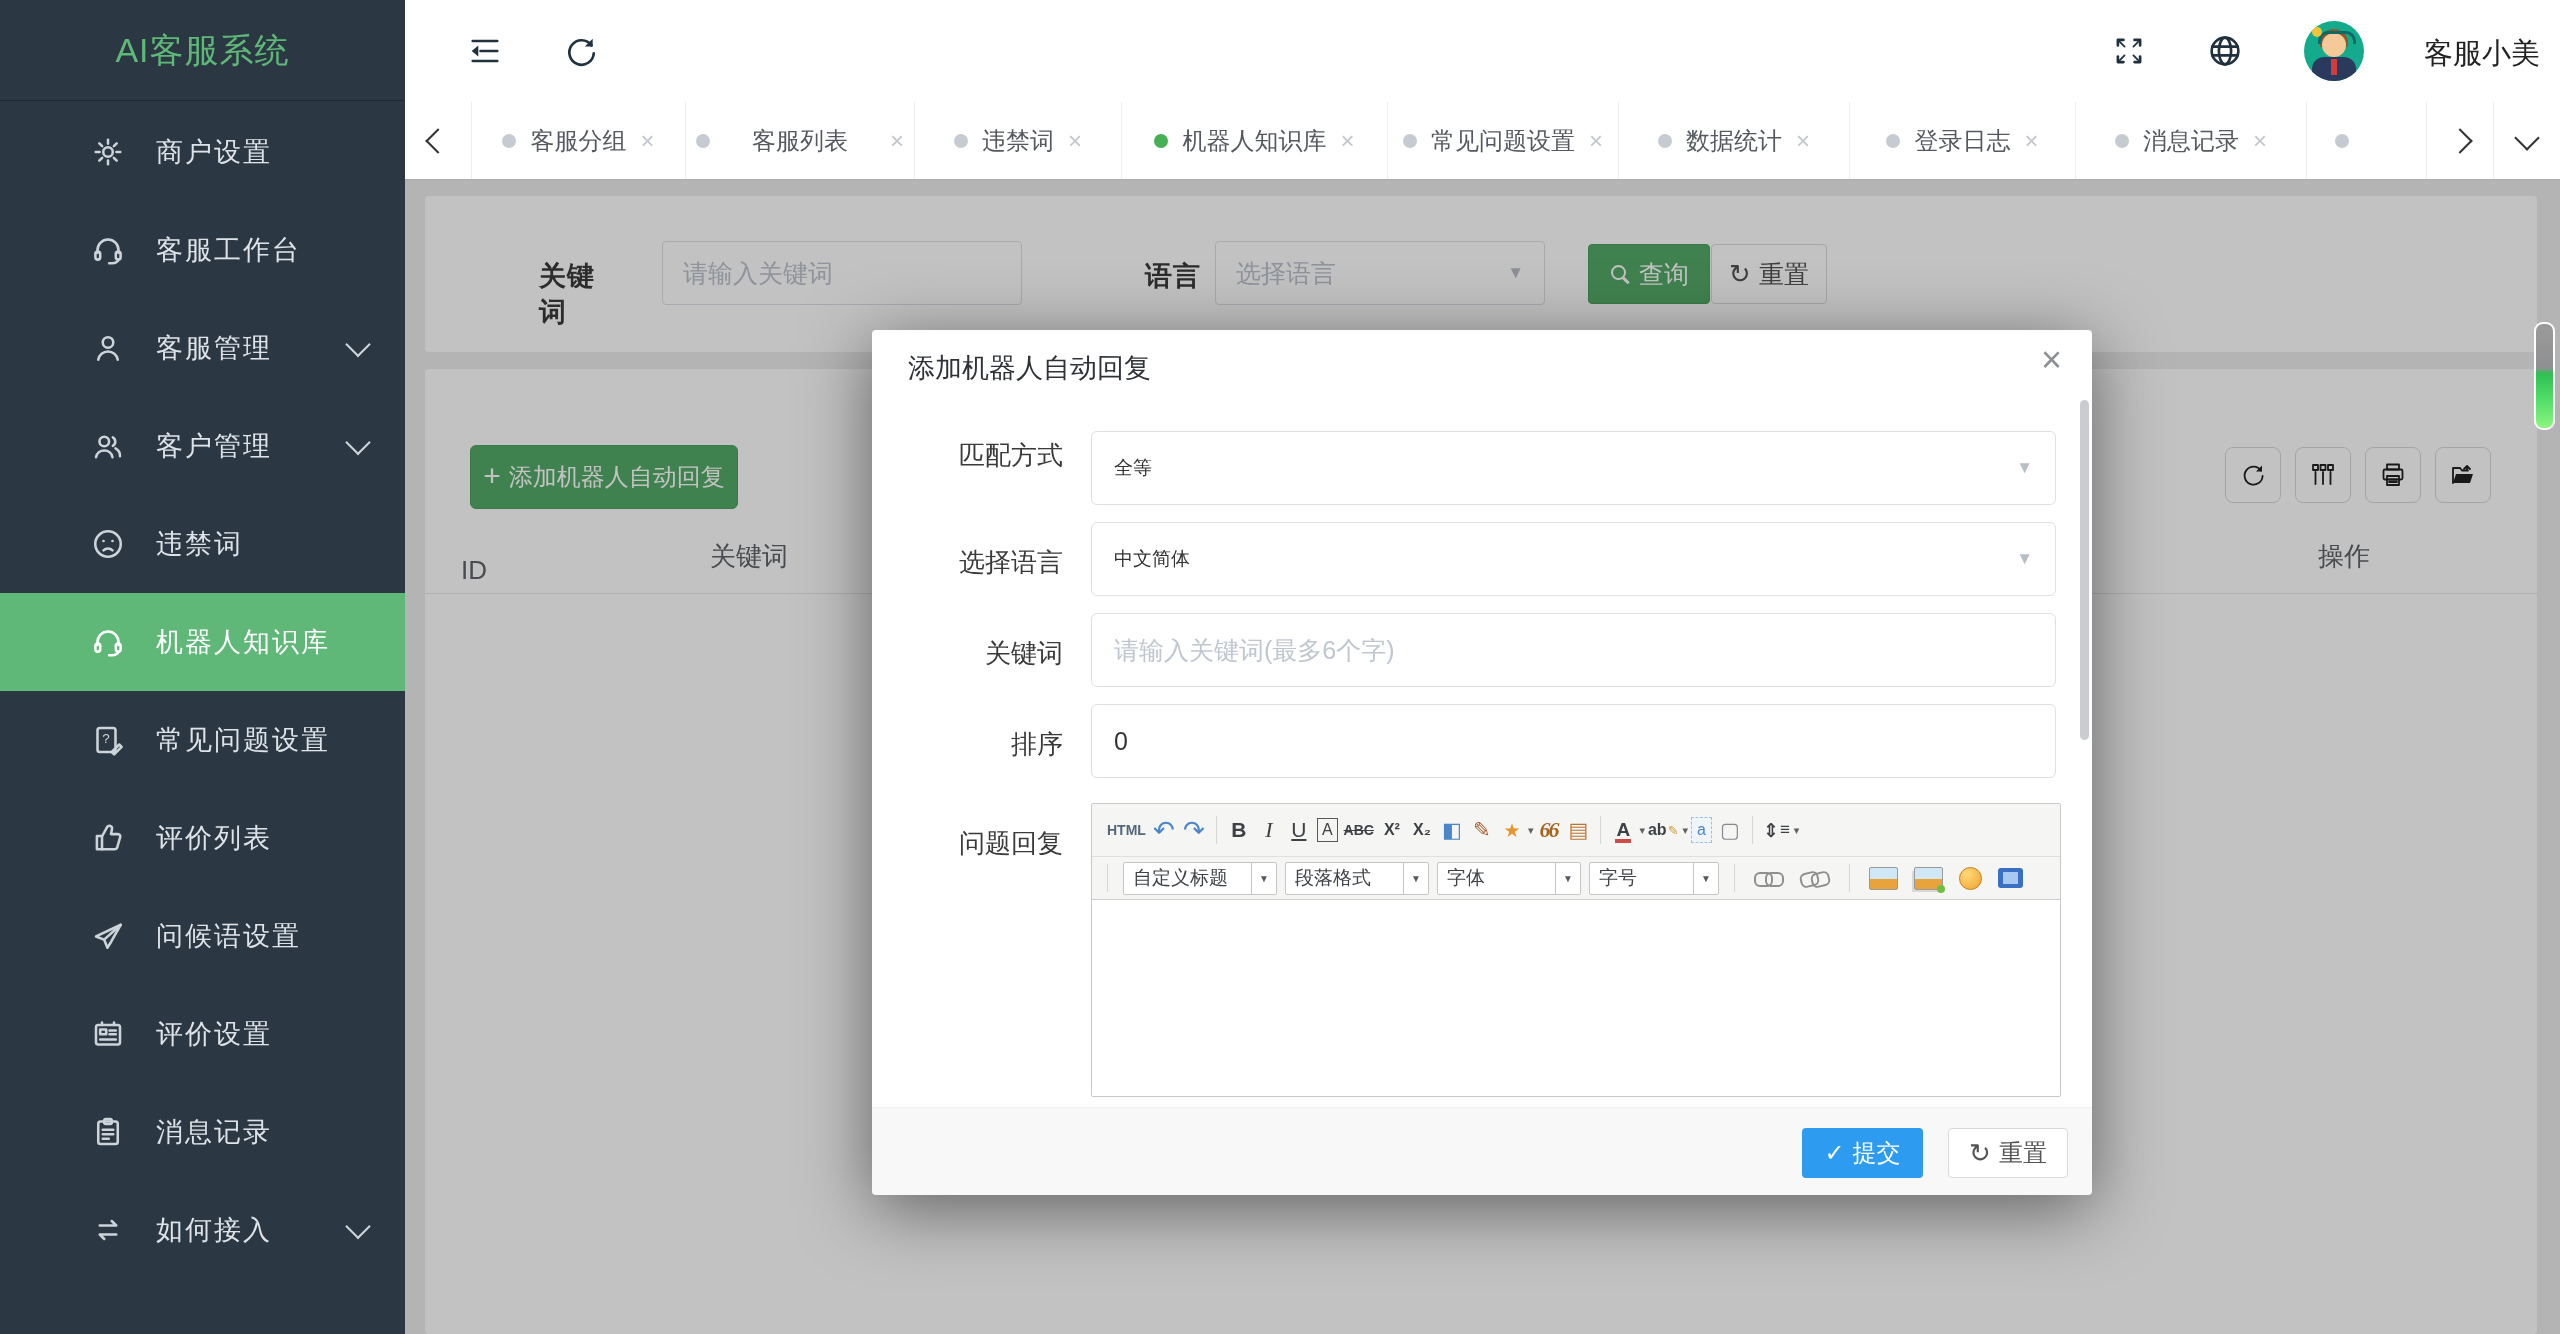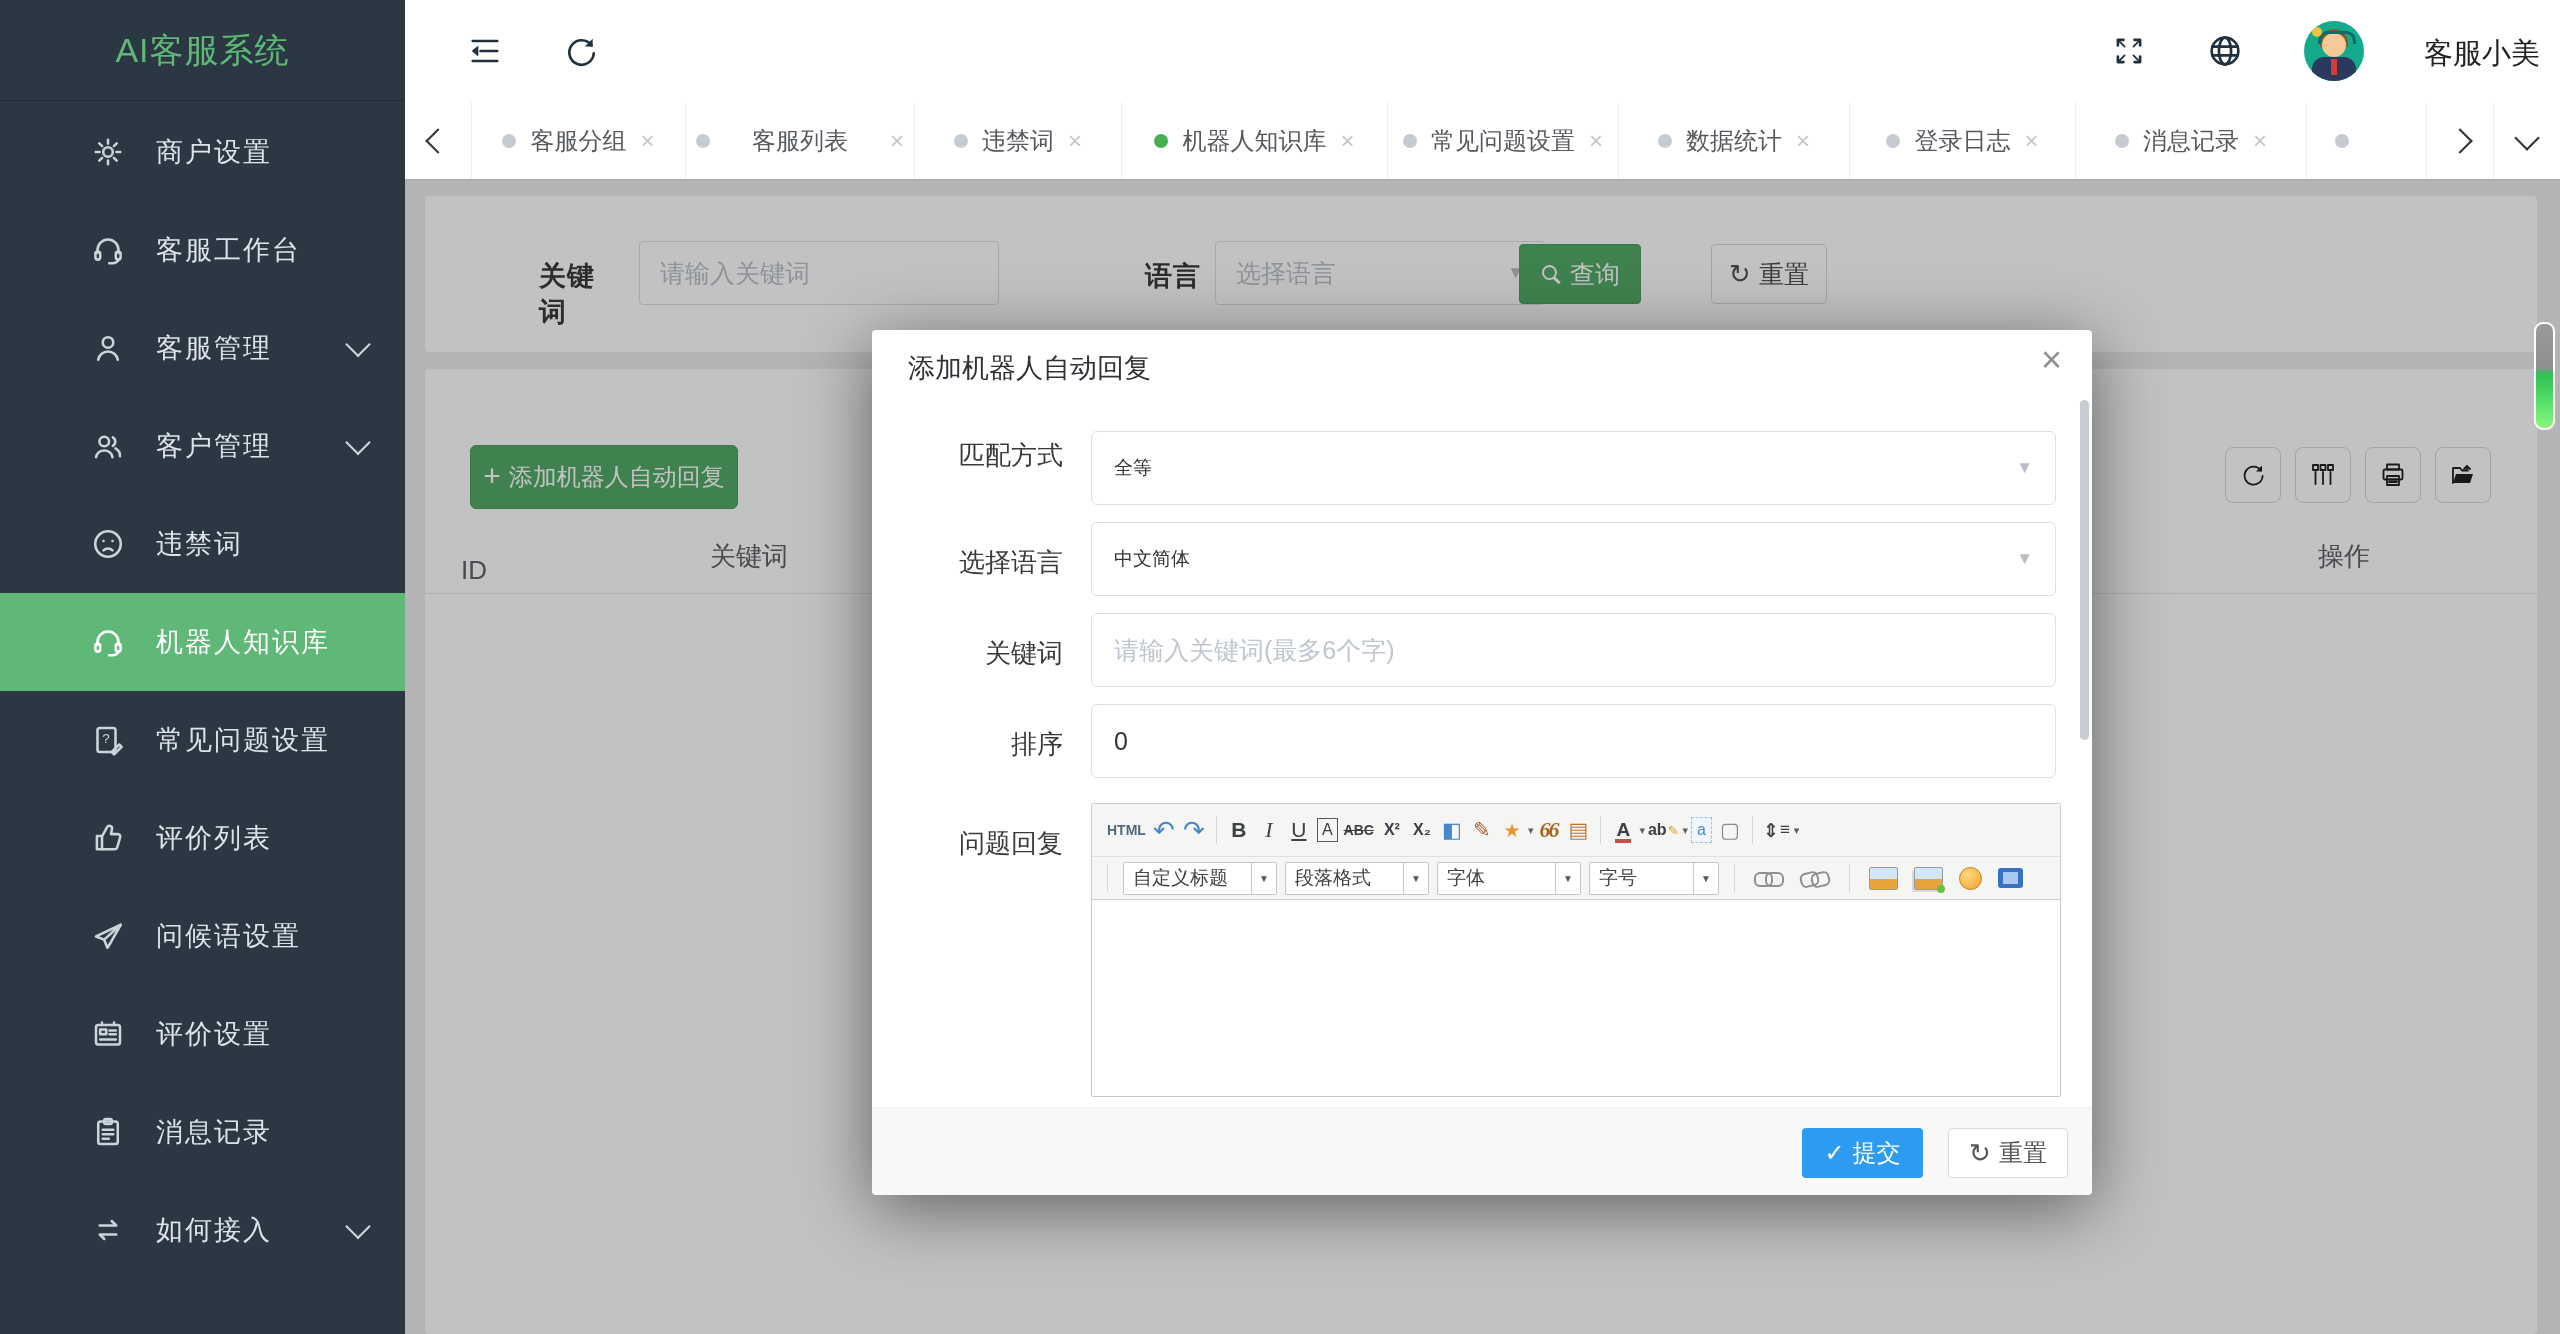--- a/index.html
+++ b/index.html
@@ -59,21 +59,21 @@
   .finput{position:absolute;top:45px;height:64px;border:1px solid #dcdfe6;border-radius:4px;font-size:25px;color:#333;
           padding:0 20px;box-sizing:border-box;font-family:inherit;background:#fff;}
   .finput::placeholder{color:#bcc2cc;}
   .fselect{position:absolute;left:790px;top:45px;width:330px;height:64px;border:1px solid #dcdfe6;border-radius:4px;background:#fff;
            display:flex;align-items:center;padding:0 20px;box-sizing:border-box;cursor:pointer;}
   .fselect .ph{font-size:25px;color:#bcc2cc;flex:1;}
   .caret{font-size:17px;color:#b9bec6;}
   .btn{display:flex;align-items:center;justify-content:center;border-radius:4px;cursor:pointer;box-sizing:border-box;gap:8px;}
   .btn-green{background:#55ab68;color:#fff;border:1px solid #4d9f60;}
   .btn-plain{background:#fff;color:#555;border:1px solid #d9d9d9;}
-  .fsearch{position:absolute;left:1094px;top:48px;width:122px;height:60px;font-size:25px;}
+  .fsearch{position:absolute;left:1163px;top:48px;width:122px;height:60px;font-size:25px;}
   .freset{position:absolute;left:1286px;top:48px;width:116px;height:60px;font-size:25px;}
   .mag{width:22px;height:22px;position:relative;display:inline-block;}
   .mag::before{content:"";position:absolute;width:11px;height:11px;border:2.5px solid #fff;border-radius:50%;left:2px;top:2px;}
   .mag::after{content:"";position:absolute;width:8px;height:2.5px;background:#fff;transform:rotate(45deg);right:1px;bottom:4px;}
   .rrot{display:inline-block;font-size:26px;line-height:1;color:inherit;}
 
   .table-card{left:20px;top:190px;width:2112px;height:965px;}
   .add-btn{position:absolute;left:45px;top:76px;width:268px;height:64px;font-size:24px;border-radius:6px;}
   .add-btn .plus{font-size:30px;font-weight:400;margin-top:-3px;}
   .tool-btn{position:absolute;top:78px;width:54px;height:54px;border:1px solid #d9d9d9;border-radius:8px;background:#fff;
@@ -384,21 +384,21 @@
       </span>
     <span class="tnav rb">
         <span class="chevd"></span>
       </span>
   </div>
 
   <div class="content">
 
     <div class="card filter-card">
       <span class="flabel fl1">关键词</span>
-      <input class="finput" style="left: 214px; width: 360px;" placeholder="请输入关键词">
+      <input class="finput" style="left: 237px; width: 360px;" placeholder="请输入关键词">
       <span class="flabel fl2">语言</span>
       <div class="fselect">
         <span class="ph">选择语言</span>
         <span class="caret">▼</span>
       </div>
       <div class="btn btn-green fsearch">
         <span class="mag"></span>
         <span>查询</span>
       </div>
       <div class="btn btn-plain freset">

